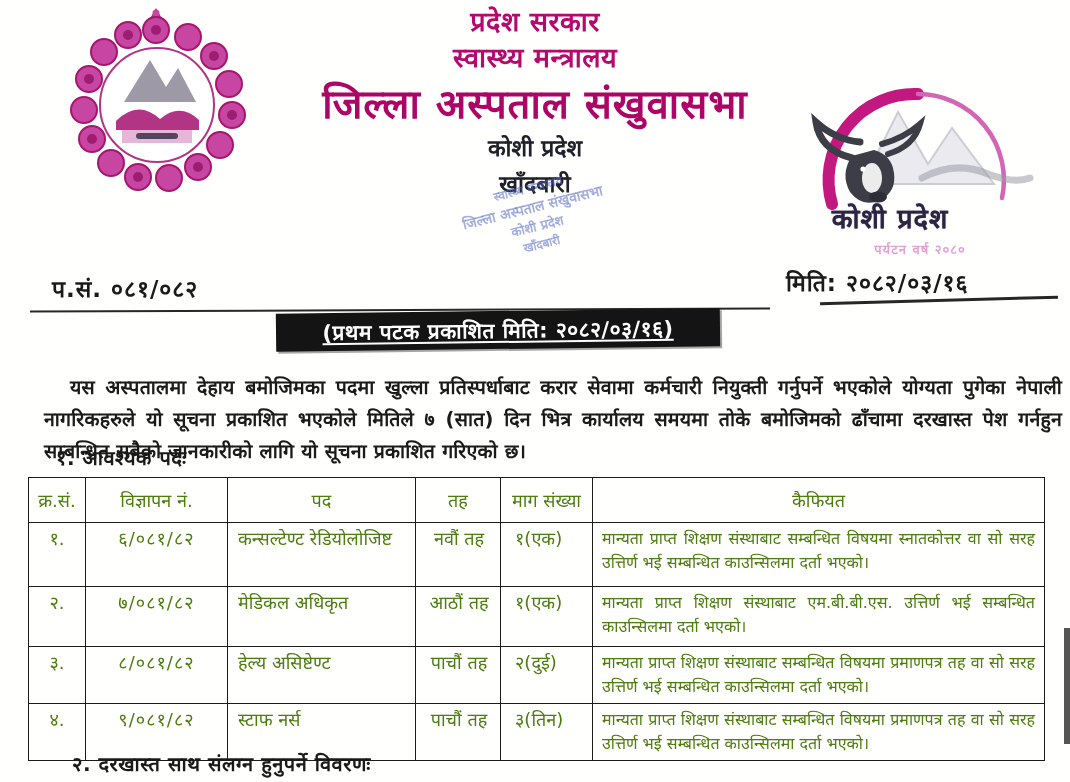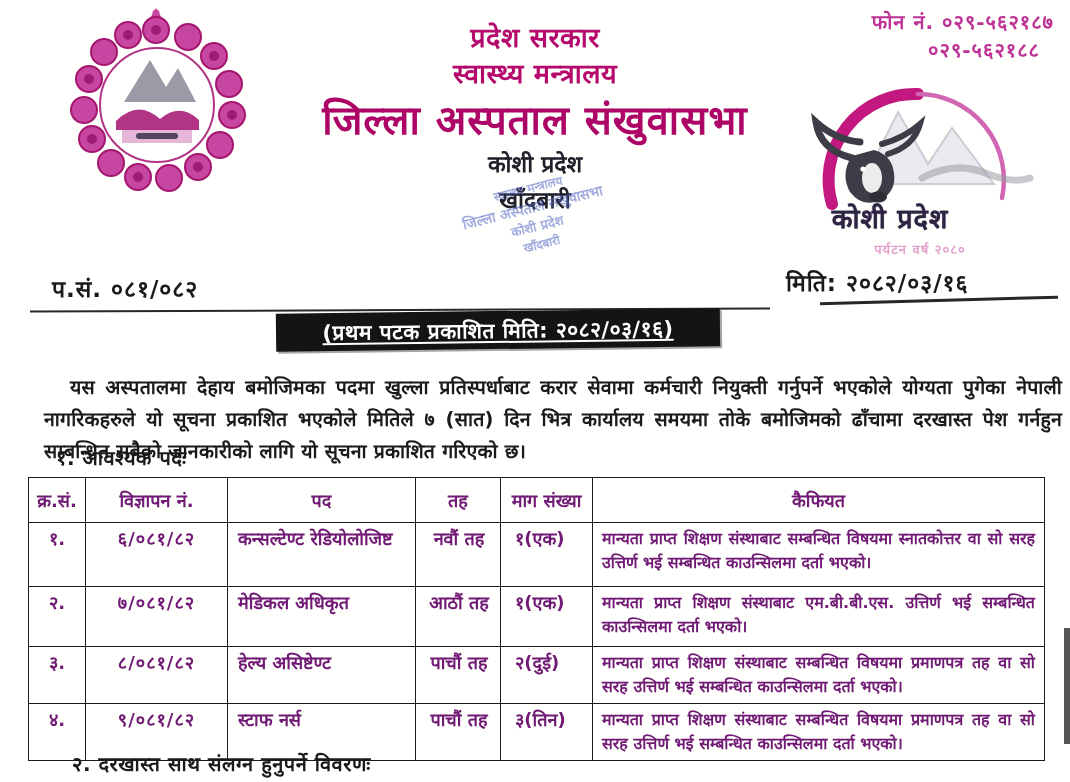--- a/index.html
+++ b/index.html
@@ -3,21 +3,21 @@
 <meta charset="utf-8">
 <style>
   html,body{margin:0;padding:0;background:#e8e8e8;}
   .page{
     position:relative; width:1070px; height:782px; background:#fffffd;
     font-family:"DejaVu Sans", sans-serif; color:#1a1a1a; overflow:hidden;
     box-shadow:0 0 6px rgba(0,0,0,.25);
   }
   .abs{position:absolute;}
   
-  .head-center{left:0;right:0;top:20px;text-align:center;z-index:2;}
+  .head-center{left:0;right:0;top:4px;text-align:center;z-index:2;}
   .gov-line{font-weight:700;color:#b5096e;font-size:27px;line-height:36px;letter-spacing:.5px;}
   .office-title{font-weight:800;color:#ad0467;font-size:40px;line-height:52px;margin-top:2px;letter-spacing:1px;}
   .sub-line{font-weight:700;color:#20202a;font-size:23px;line-height:36px;}
   .phone-block{right:16px;top:8px;text-align:right;z-index:2;}
   .phone-line{font-weight:700;color:#bd3396;font-size:20px;line-height:28px;letter-spacing:1px;}
   .phone-line.second{padding-right:14px;}
   
   .stamp{left:405px;top:180px;width:260px;z-index:3;transform:rotate(-14deg);
     color:rgba(86,104,198,.55);font-weight:700;text-align:center;pointer-events:none;}
   .stamp div{line-height:1.45;}
@@ -34,21 +34,21 @@
   .pub-box span{color:#ffffff;font-size:21px;font-weight:700;text-decoration:underline;
     text-underline-offset:3px;letter-spacing:.5px;white-space:nowrap;}
   
   .body-par{left:28px;top:356px;width:1018px;font-size:19.5px;font-weight:600;line-height:32px;
     text-align:justify;text-indent:26px;letter-spacing:.2px;margin:16px;}
   .sec-1{left:56px;top:444px;font-size:20px;font-weight:800;letter-spacing:.5px;}
   .sec-2{left:72px;top:750px;font-size:20px;font-weight:800;letter-spacing:.5px;}
   
   .vac-table{left:28px;top:477px;width:1016px;border-collapse:collapse;table-layout:fixed;}
   .vac-table th,.vac-table td{border:1.9px solid #1b1b1b;padding:3px 6px;vertical-align:top;
-    font-weight:700;color:#701a75;}
+    font-weight:400;color:#4d7c0f;}
   .vac-table th{font-size:18px;text-align:center;vertical-align:middle;height:40px;padding:2px 4px;}
   .td-sn{text-align:center;font-size:18px;}
   .td-advt{text-align:center;font-size:18px;letter-spacing:1px;}
   .td-pos{text-align:left;font-size:18px;padding-left:10px !important;}
   .td-lvl{text-align:center;font-size:18px;padding-left:8px !important;}
   .td-dem{text-align:left;font-size:18px;padding-left:14px !important;}
   .td-rem{text-align:justify;font-size:16px;line-height:24px;padding:4px 9px !important;margin-left:8px;}
   
   .emblem-wrap{left:66px;top:6px;width:180px;height:190px;z-index:2;}
   .logo-right-wrap{left:790px;top:66px;width:260px;height:196px;z-index:1;}
@@ -115,24 +115,20 @@
     <div class="sub-line">खाँदबारी</div>
   </div>
 
   <div class="abs stamp">
     <div class="s1">स्वास्थ्य मन्त्रालय</div>
     <div class="s2">जिल्ला अस्पताल संखुवासभा</div>
     <div class="s3">कोशी प्रदेश</div>
     <div class="s4">खाँदबारी</div>
   </div>
 
-  <div class="abs phone-block">
-    <div class="phone-line">फोन नं. ०२९-५६२१८७</div>
-    <div class="phone-line second">०२९-५६२१८८</div>
-  </div>
 
   <div class="abs logo-right-wrap">
     <svg width="260" height="196" viewBox="0 0 260 196">
       <path d="M42,138 A86 86 0 0 1 128,28" stroke="#c2187f" stroke-width="12" fill="none" stroke-linecap="round"></path>
       <path d="M128,28 A86 86 0 0 1 212,132" stroke="#d166b4" stroke-width="4.5" fill="none" stroke-linecap="round"></path>
       <path d="M72,118 L108,46 L138,98 L162,62 L204,118 Z" fill="#e4e4eb" stroke="#bcbcc8" stroke-width="2" opacity=".75"></path>
       <path d="M132,112 Q165,94 198,108 Q224,118 240,112" stroke="#9a9aa6" stroke-width="7" fill="none" opacity=".55" stroke-linecap="round"></path>
 
       <path d="M62,90 Q50,108 60,126 Q74,144 94,132 Q108,122 103,102 Q99,88 84,84 Z" fill="#3d3d47"></path>
       <path d="M62,92 Q30,84 26,56 Q46,74 70,76" stroke="#3d3d47" stroke-width="7" fill="none" stroke-linecap="round"></path>

